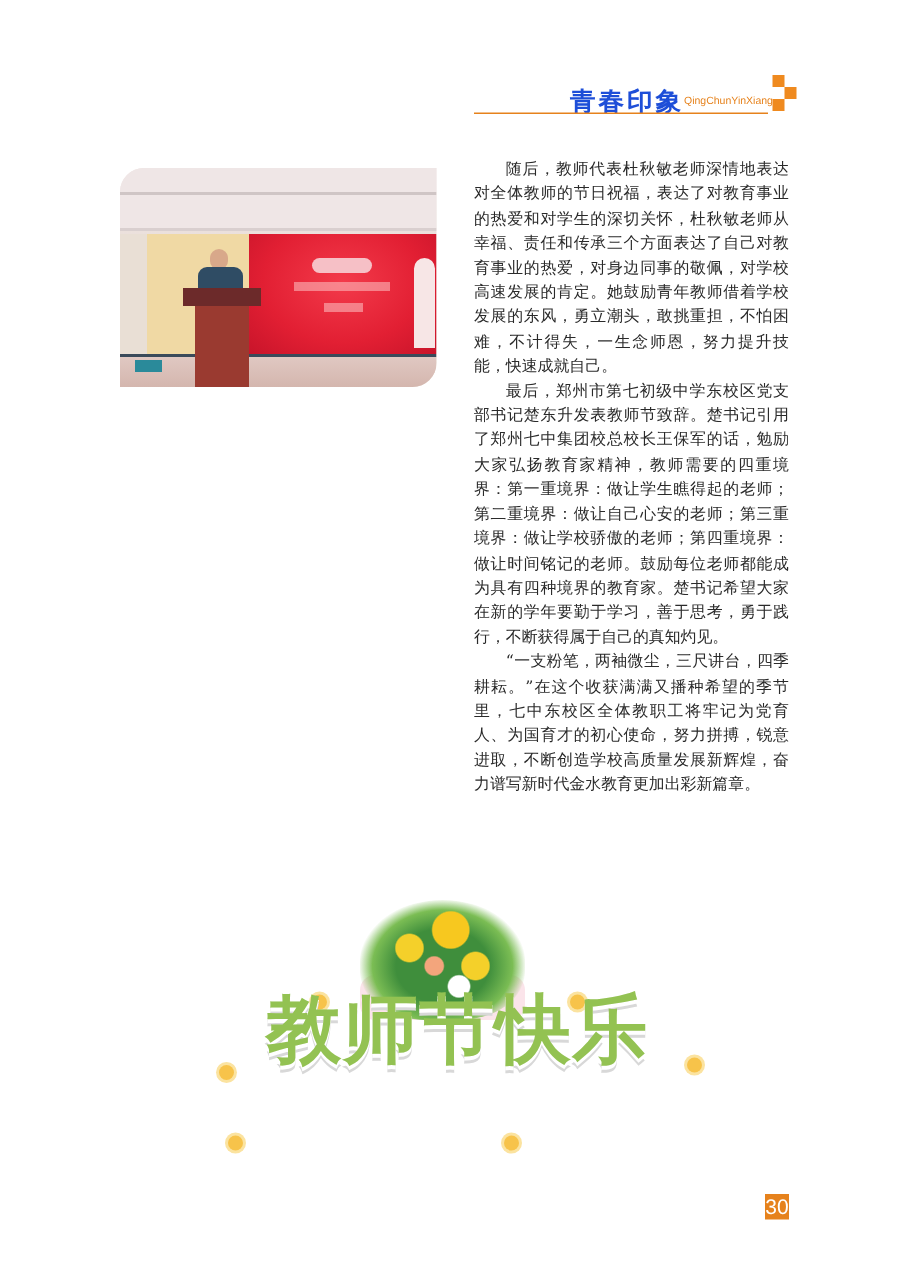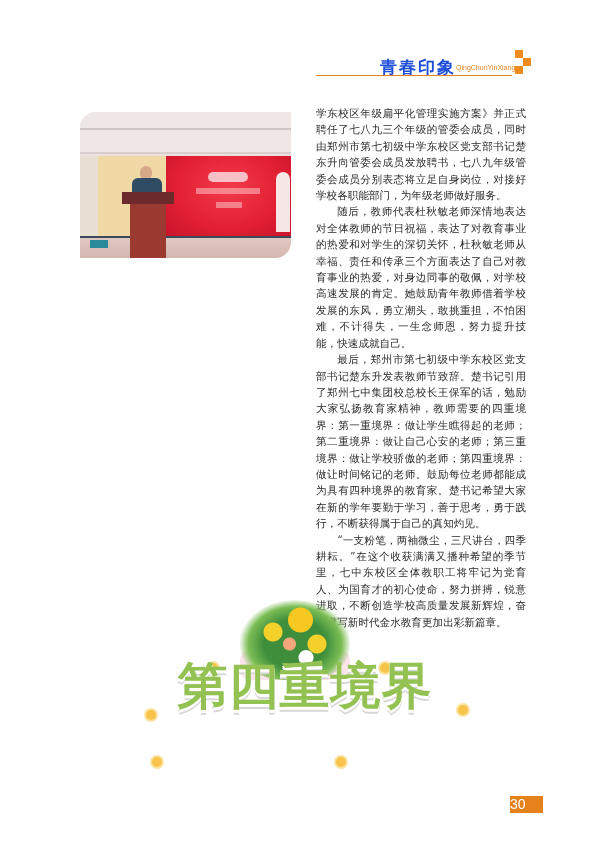--- a/index.html
+++ b/index.html
@@ -67,22 +67,23 @@
   .wrap { position: absolute; left: 100px; top: 55px; width: 110px; height: 30px; background: #f7c9d6; opacity: 0.5; border-radius: 10px; }
   .greeting-text {
     position: absolute; left: 0; top: 58px; width: 330px; text-align: center;
     font-family: "DejaVu Sans", sans-serif; font-weight: bold; font-size: 50px;
     color: #93c252; letter-spacing: 1px;
     text-shadow: 0 3px 0 #ffffff, 0 5px 0 #d8d8d8;
   }
   .dot { position: absolute; width: 10px; height: 10px; border-radius: 50%; background: #f7c34a; box-shadow: 0 0 0 2px #fbe3a0; }
 
   .page-num {
-    position: absolute; left: 510px; top: 796px; width: 33px; height: 17px; background: #e6821c;
+    position: absolute; left: 510px; top: 796px; width: 16px; height: 17px; background: #e6821c;
     color: #ffffff; font-family: "Liberation Sans", sans-serif; font-size: 14px; line-height: 17px;
+    text-align: center;
   }
 </style>
 </head>
 <body>
 
 <div class="header">
   <span class="header-title">青春印象</span>
   <span class="header-sub">QingChunYinXiang</span>
   <div class="header-line"></div>
   <div>
@@ -107,31 +108,30 @@
   <div class="person-head"></div>
   <div class="person-body"></div>
   <div class="podium-top"></div>
   <div class="podium"></div>
 </div>
 
 <div class="col col-left">
 </div>
 
 <div class="col col-right">
-  <p class="noind">学东校区年级扁平化管理实施方案》并正式聘任了七八九三个年级的管委会成员，同时由郑州市第七初级中学东校区党支部书记楚东升向管委会成员发放聘书，七八九年级管委会成员分别表态将立足自身岗位，对接好学校各职能部门，为年级老师做好服务。</p>
   <p>随后，教师代表杜秋敏老师深情地表达对全体教师的节日祝福，表达了对教育事业的热爱和对学生的深切关怀，杜秋敏老师从幸福、责任和传承三个方面表达了自己对教育事业的热爱，对身边同事的敬佩，对学校高速发展的肯定。她鼓励青年教师借着学校发展的东风，勇立潮头，敢挑重担，不怕困难，不计得失，一生念师恩，努力提升技能，快速成就自己。</p>
   <p>最后，郑州市第七初级中学东校区党支部书记楚东升发表教师节致辞。楚书记引用了郑州七中集团校总校长王保军的话，勉励大家弘扬教育家精神，教师需要的四重境界：第一重境界：做让学生瞧得起的老师；第二重境界：做让自己心安的老师；第三重境界：做让学校骄傲的老师；第四重境界：做让时间铭记的老师。鼓励每位老师都能成为具有四种境界的教育家。楚书记希望大家在新的学年要勤于学习，善于思考，勇于践行，不断获得属于自己的真知灼见。</p>
   <p>“一支粉笔，两袖微尘，三尺讲台，四季耕耘。”在这个收获满满又播种希望的季节里，七中东校区全体教职工将牢记为党育人、为国育才的初心使命，努力拼搏，锐意进取，不断创造学校高质量发展新辉煌，奋力谱写新时代金水教育更加出彩新篇章。</p>
 </div>
 
 <div class="greeting">
   <div class="wrap"></div>
   <div class="bouquet"></div>
   <div class="dot" style="left:68px; top:68px;"></div>
   <div class="dot" style="left:240px; top:68px;"></div>
   <div class="dot" style="left:6px; top:115px;"></div>
   <div class="dot" style="left:318px; top:110px;"></div>
   <div class="dot" style="left:12px; top:162px;"></div>
   <div class="dot" style="left:196px; top:162px;"></div>
-  <div class="greeting-text">第四重境界</div>
+  <div class="greeting-text">教师节快乐</div>
 </div>
 
 <div class="page-num">30</div>
 
 </body></html>

